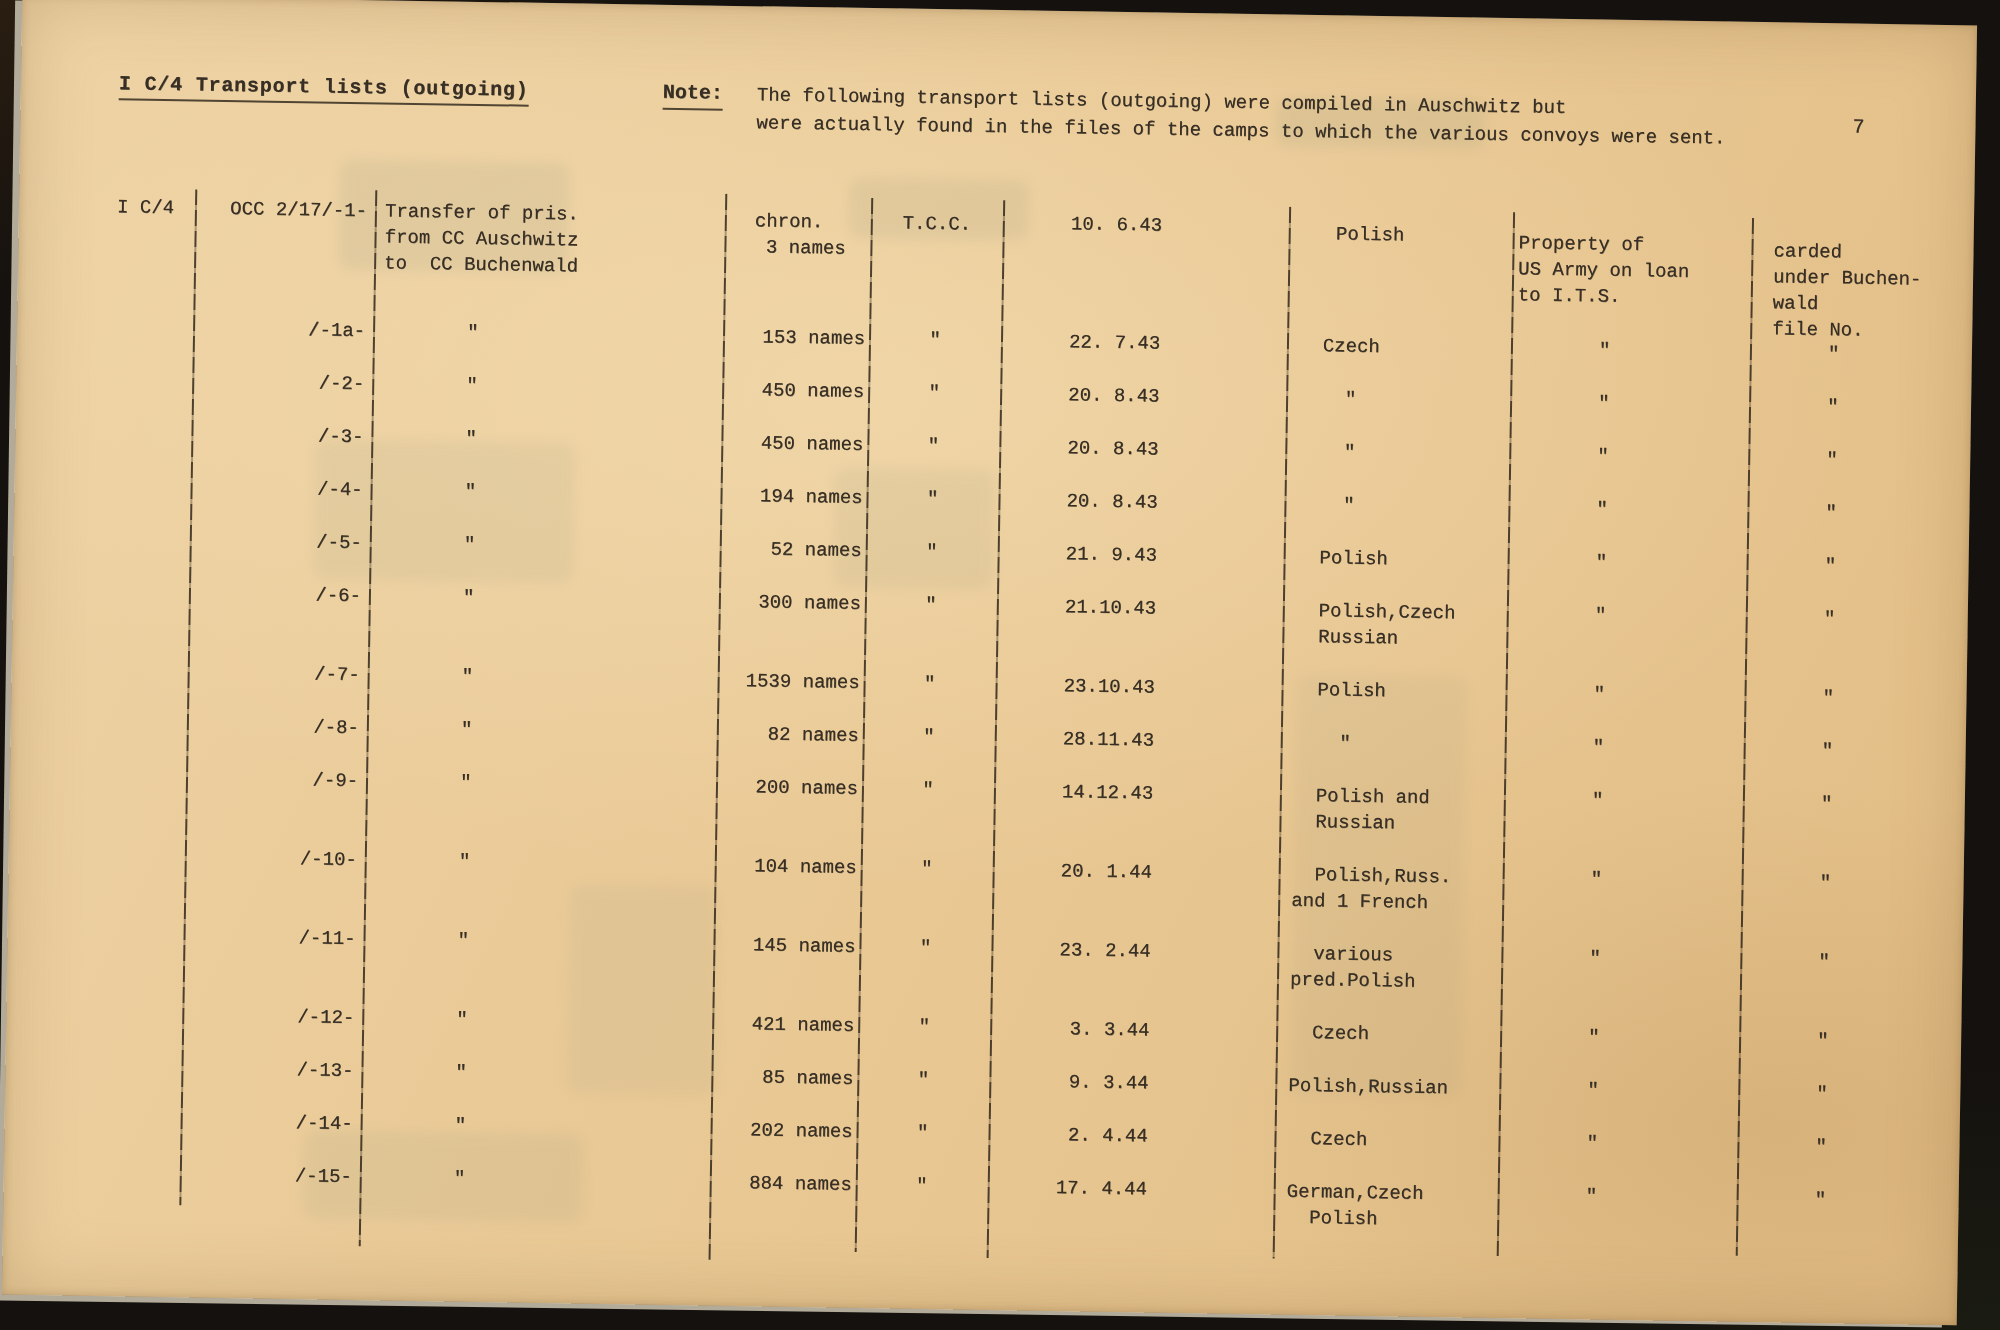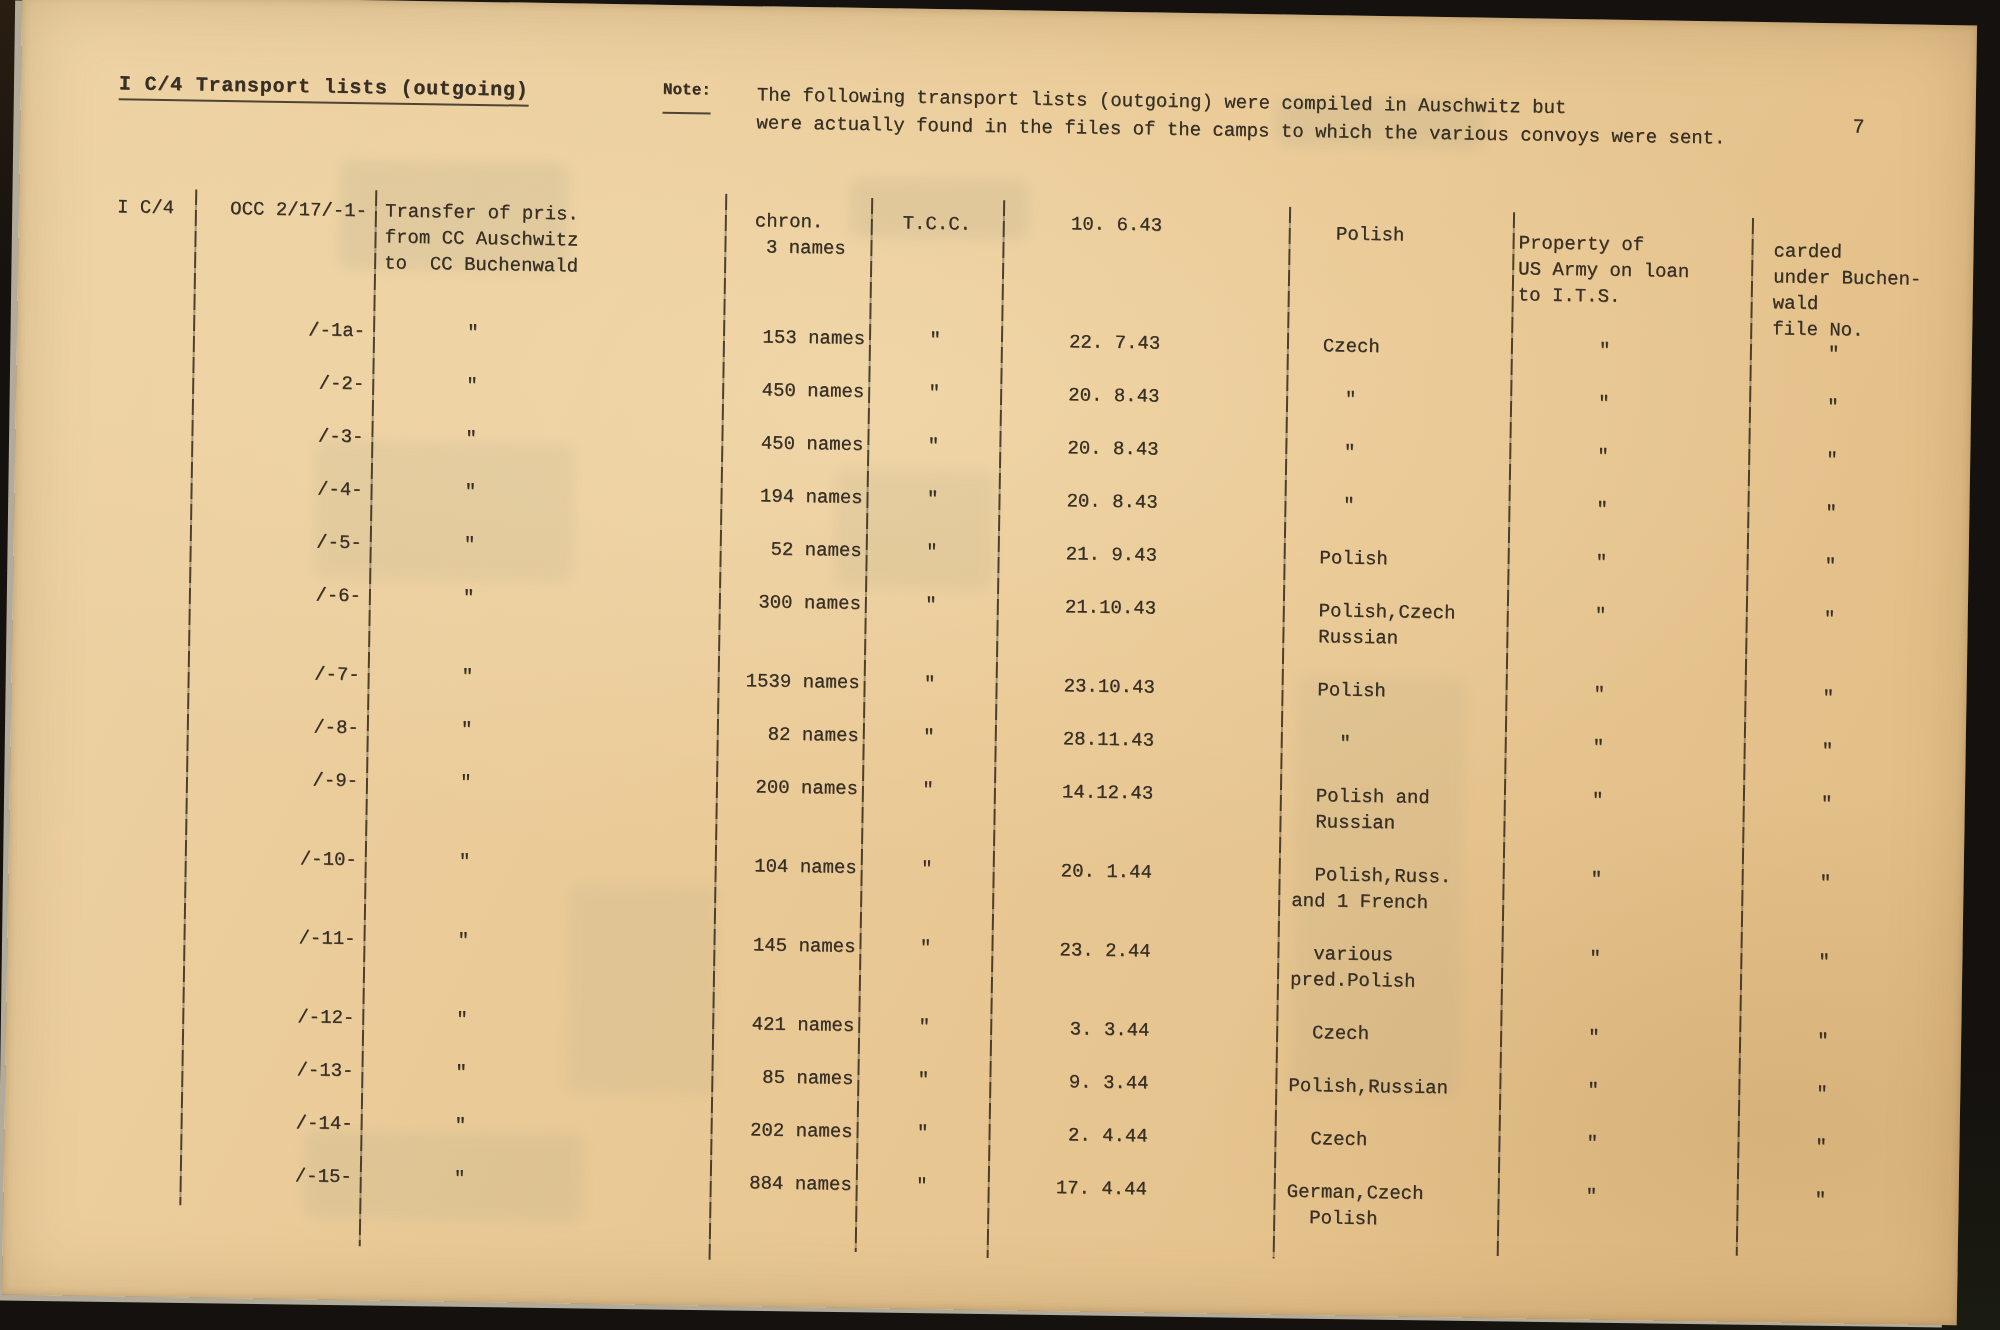--- a/index.html
+++ b/index.html
@@ -35,22 +35,22 @@
   
   .ghost{position:absolute;border-radius:14px;filter:blur(6px);background:#8d947a;opacity:.13;}
 
   .heading{
     position:absolute;left:98px;top:76px;
     font-size:20px;font-weight:bold;letter-spacing:.8px;
     border-bottom:2px solid rgba(52,43,32,.85);padding-bottom:3px;
   }
   .note-label{
     position:absolute;left:642px;top:76px;
-    font-size:16px;font-weight:bold;
-    border-bottom:2px solid rgba(52,43,32,.85);padding-bottom:13px;
+    font-size:20px;font-weight:bold;
+    border-bottom:2px solid rgba(52,43,32,.85);padding-bottom:4px;
   }
   .note-line{position:absolute;left:736px;font-size:19px;white-space:pre;}
   .note-line.l1{top:78px;}
   .note-line.l2{top:106px;}
   .page-number{position:absolute;left:1832px;top:92px;font-size:20px;}
 
   
   .vline{
     position:absolute;width:2px;
     background:repeating-linear-gradient(to bottom,

